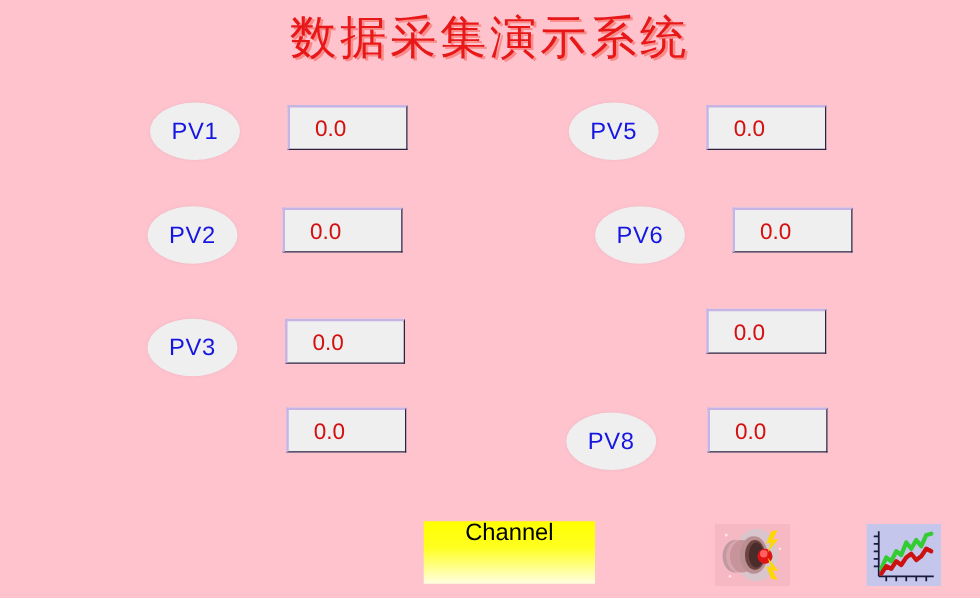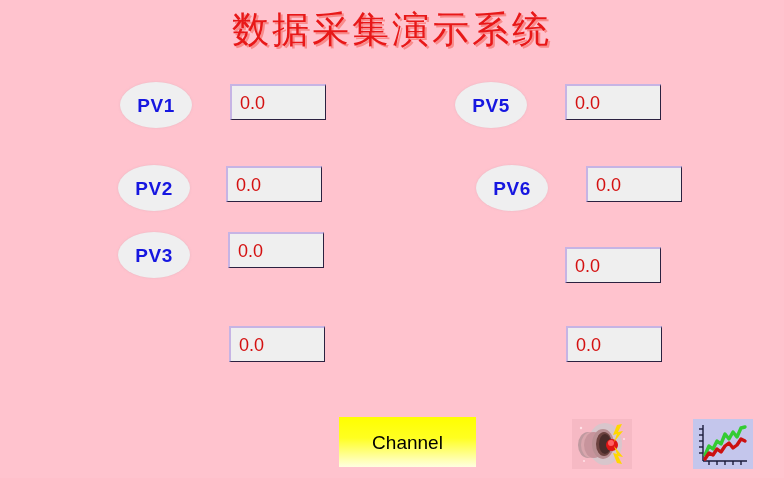--- a/index.html
+++ b/index.html
@@ -56,21 +56,21 @@
     border-radius: 50%;
     box-shadow: 0 0 2px rgba(210,170,180,0.55);
     display: flex;
     align-items: center;
     justify-content: center;
   }
   .pv-ellipse .pv-label {
     color: #1616e0;
     font-family: "Liberation Sans", sans-serif;
     font-size: 19px;
-    font-weight: bold;
+    font-weight: normal;
     letter-spacing: 0.5px;
     line-height: 19px;
   }
   .pv-value-box {
     position: absolute;
     left: 110px;
     top: 0px;
     width: 96px;
     height: 36px;
     background: #efefef;
@@ -79,35 +79,34 @@
     border-right: 1px solid #2b2140;
     border-bottom: 1px solid #2b2140;
     box-sizing: border-box;
     display: flex;
     align-items: center;
   }
   .pv-value-box .pv-value {
     color: #d41010;
     font-family: "Liberation Sans", sans-serif;
     font-size: 18px;
-    padding-left: 8px;
+    padding-left: 20px;
     line-height: 18px;
   }
 
   
   .channel-button {
     position: absolute;
     left: 339px;
     top: 417px;
     width: 137px;
     height: 50px;
     background: linear-gradient(to bottom, #ffff00 0%, #ffff21 42%, #ffffb4 86%, #fffee0 100%);
     border: none;
     display: flex;
-    align-items: center;
     justify-content: center;
     cursor: pointer;
   }
   .channel-button .channel-label {
     color: #000000;
     font-family: "Liberation Sans", sans-serif;
     font-size: 19px;
     line-height: 19px;
   }
 
@@ -141,21 +140,21 @@
 
   <div class="pv-row" style="left:118px; top:161px; width:215px;">
     <div class="pv-ellipse">
       <span class="pv-label">PV2</span>
     </div>
     <div class="pv-value-box" style="left:108px; top:5px;">
       <span class="pv-value">0.0</span>
     </div>
   </div>
 
-  <div class="pv-row" style="left:118px; top:228px; width:215px;">
+  <div class="pv-row" style="left:118px; top:251px; width:215px;">
     <div class="pv-ellipse">
       <span class="pv-label">PV3</span>
     </div>
     <div class="pv-value-box" style="left:110px; top:4px;">
       <span class="pv-value">0.0</span>
     </div>
   </div>
 
   <div class="pv-row" style="left:118px; top:326px; width:215px;">
     <div class="pv-value-box" style="left:111px; top:0px;">
@@ -181,20 +180,23 @@
     </div>
   </div>
 
   <div class="pv-row" style="left:453px; top:243px; width:215px;">
     <div class="pv-value-box" style="left:112px; top:4px;">
       <span class="pv-value">0.0</span>
     </div>
   </div>
 
   <div class="pv-row" style="left:453px; top:326px; width:215px;">
+    <div class="pv-ellipse">
+      <span class="pv-label">PV8</span>
+    </div>
     <div class="pv-value-box" style="left:113px; top:0px;">
       <span class="pv-value">0.0</span>
     </div>
   </div>
 
   <div class="channel-button">
     <span class="channel-label">Channel</span>
   </div>
 
   <div class="icon-button" id="alarm-icon-button">

